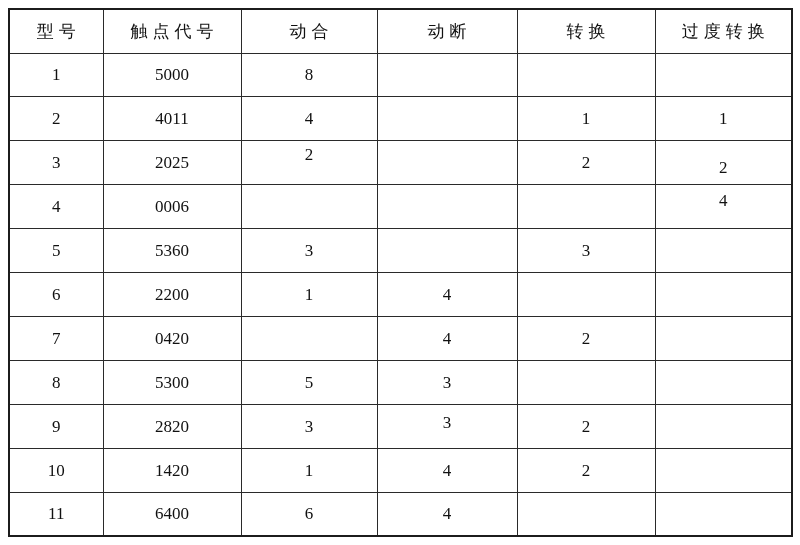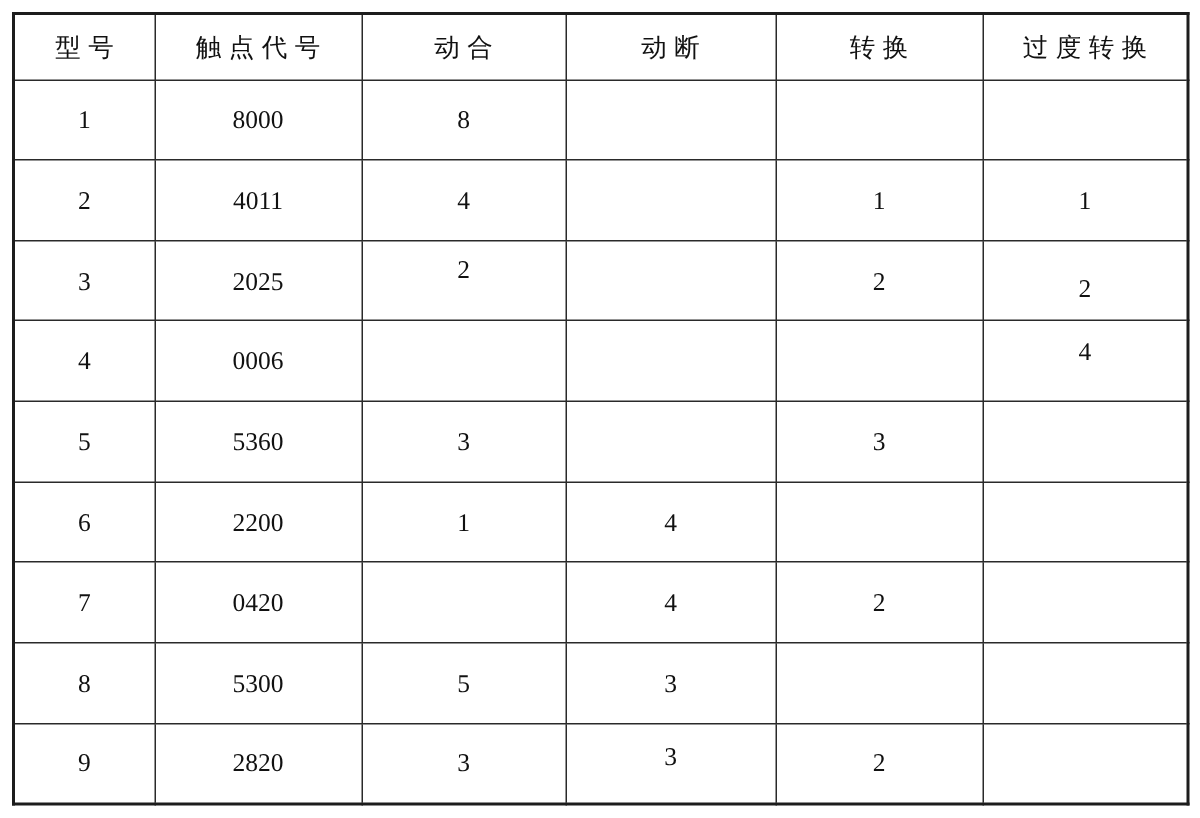--- a/index.html
+++ b/index.html
@@ -75,21 +75,21 @@
         <th>触点代号</th>
         <th>动合</th>
         <th>动断</th>
         <th>转换</th>
         <th>过度转换</th>
       </tr>
     </thead>
     <tbody id="table-body">
         <tr>
           <td><span>1</span></td>
-          <td><span>8000</span></td>
+          <td><span>5000</span></td>
           <td><span>8</span></td>
           <td><span></span></td>
           <td><span></span></td>
           <td><span></span></td>
         </tr>
         <tr>
           <td><span>2</span></td>
           <td><span>4011</span></td>
           <td><span>4</span></td>
           <td><span></span></td>
@@ -145,15 +145,31 @@
           <td><span></span></td>
         </tr>
         <tr>
           <td><span>9</span></td>
           <td><span>2820</span></td>
           <td><span>3</span></td>
           <td><span style="transform: translateY(-4px);">3</span></td>
           <td><span>2</span></td>
           <td><span></span></td>
         </tr>
+        <tr>
+          <td><span>10</span></td>
+          <td><span>1420</span></td>
+          <td><span>1</span></td>
+          <td><span>4</span></td>
+          <td><span>2</span></td>
+          <td><span></span></td>
+        </tr>
+        <tr>
+          <td><span>11</span></td>
+          <td><span>6400</span></td>
+          <td><span>6</span></td>
+          <td><span>4</span></td>
+          <td><span></span></td>
+          <td><span></span></td>
+        </tr>
       </tbody>
   </table>
 </div>
 
 </body></html>

